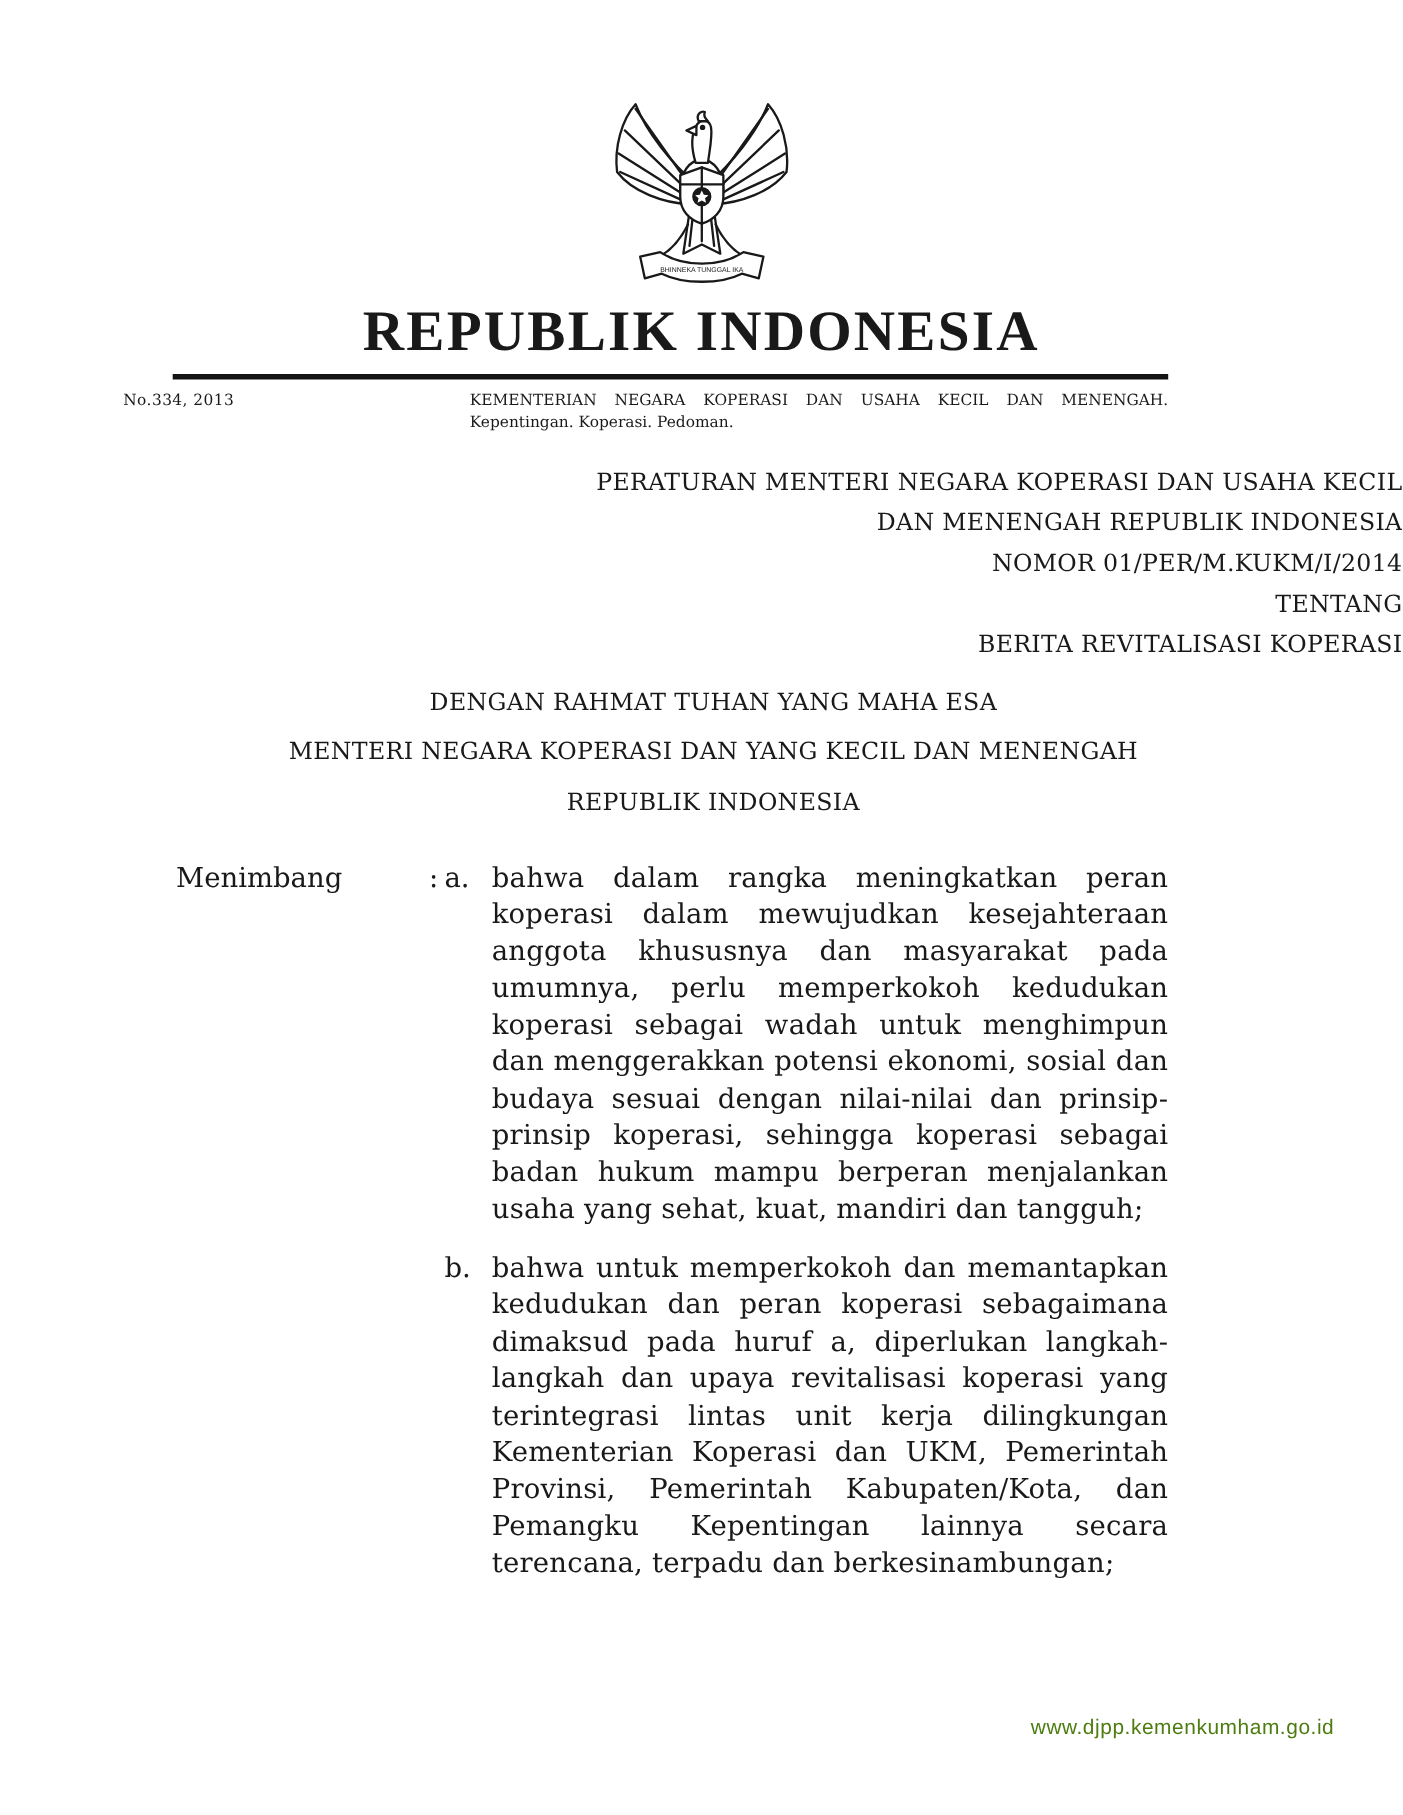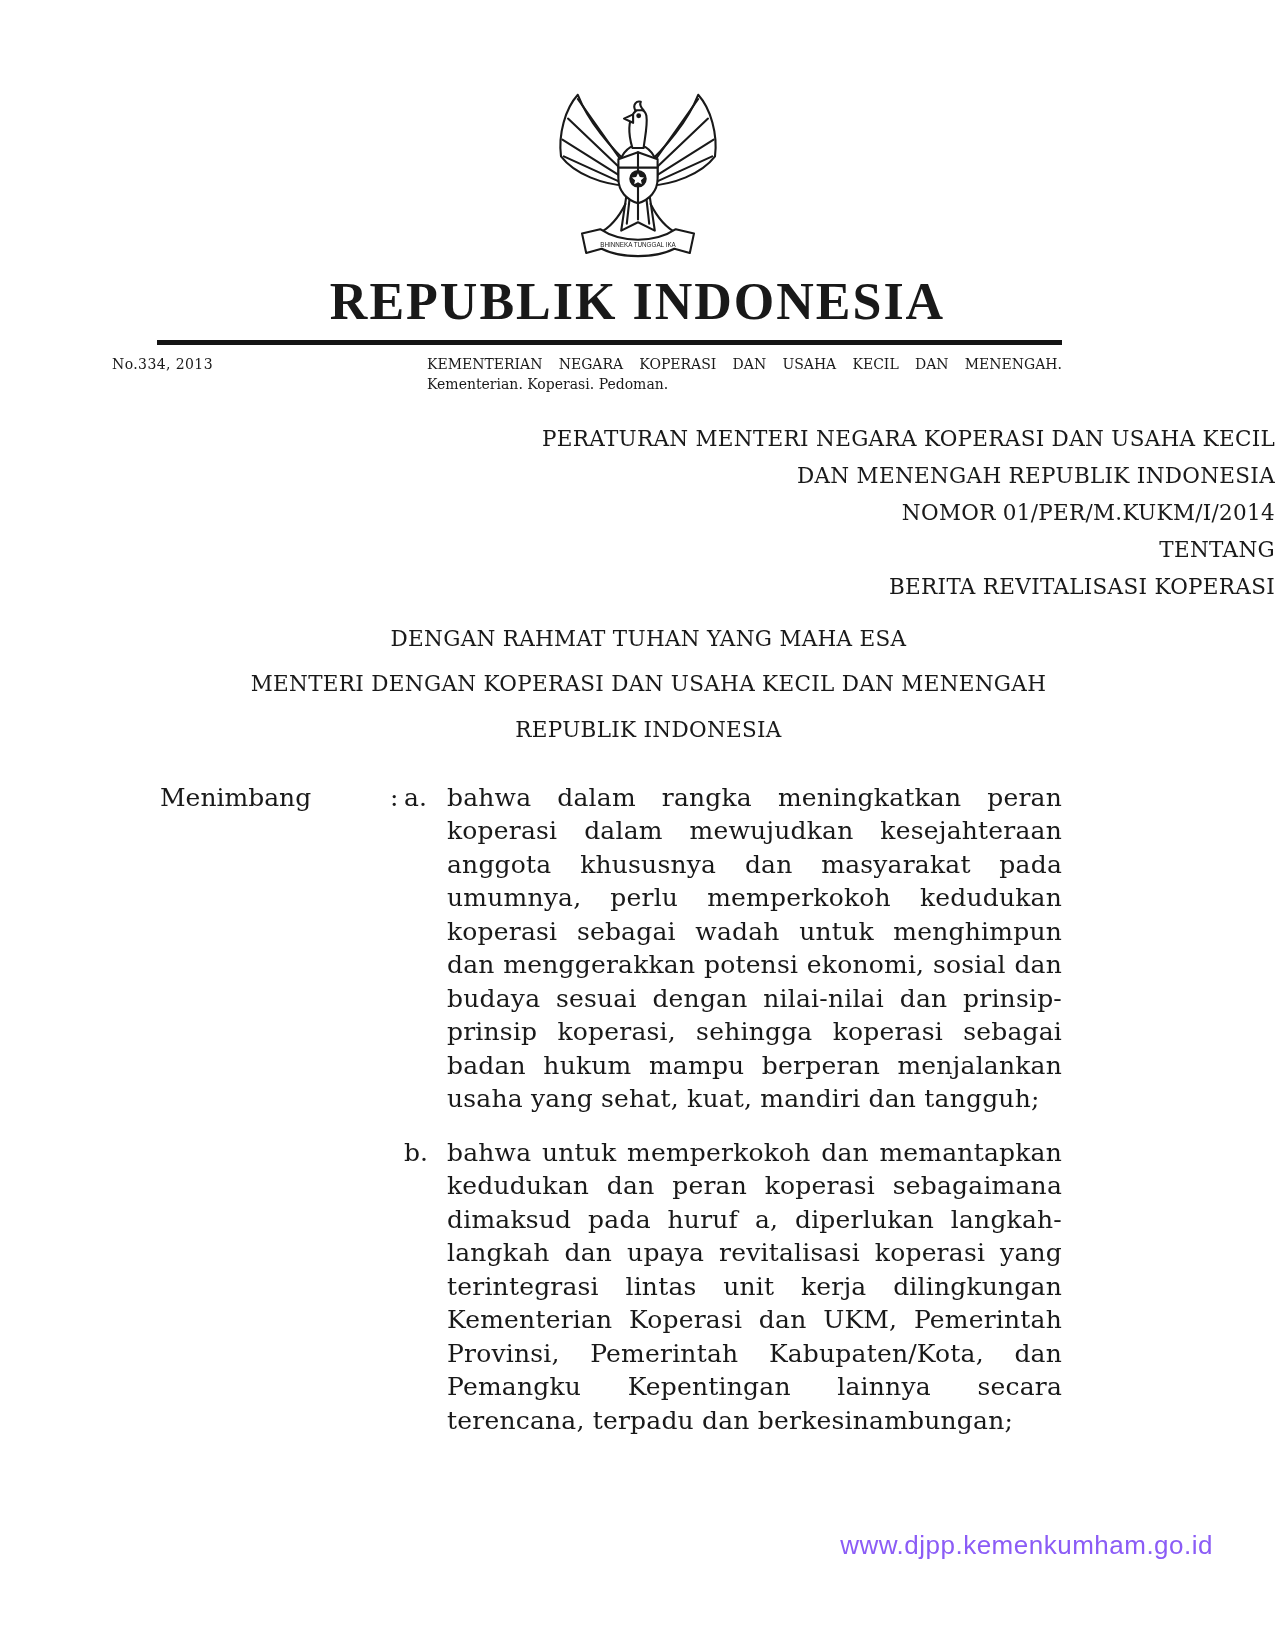--- a/index.html
+++ b/index.html
@@ -67,24 +67,24 @@
   .cons-row + .cons-row { margin-top: 20px; }
   .cons-label, .cons-colon, .cons-letter { line-height: 1.34; }
   .cons-text {
     text-align: justify;
     line-height: 1.34;
     letter-spacing: 0.2px;
   }
   .watermark {
     position: absolute;
     right: 62px;
-    bottom: 89px;
+    bottom: 68px;
     font-family: "Liberation Sans", sans-serif;
-    font-size: 26px;
-    color: #8b5cf6;
+    font-size: 19px;
+    color: #4d7c0f;
     letter-spacing: 0.5px;
   }
 </style>
 </head>
 <body>
 
 <div class="page">
 
   <div class="emblem-wrap">
     <svg width="168" height="192" viewBox="0 0 240 272" aria-hidden="true">
@@ -118,34 +118,34 @@
       <text x="120" y="238" text-anchor="middle" font-size="9" font-family="Liberation Sans, sans-serif" fill="#191919">BHINNEKA TUNGGAL IKA</text>
     </svg>
   </div>
 
   <div class="gazette-title" style="margin-top:0;">REPUBLIK INDONESIA</div>
 
   <div class="header-rule"></div>
 
   <div class="meta-row">
     <div class="gazette-number">No.334, 2013</div>
-    <div class="gazette-subject">KEMENTERIAN NEGARA KOPERASI DAN USAHA KECIL DAN MENENGAH. Kementerian. Koperasi. Pedoman.</div>
+    <div class="gazette-subject">KEMENTERIAN NEGARA KOPERASI DAN USAHA KECIL DAN MENENGAH. Kepentingan. Koperasi. Pedoman.</div>
   </div>
 
   <div class="heading-block">
     <div>PERATURAN MENTERI NEGARA KOPERASI DAN USAHA KECIL</div>
     <div>DAN MENENGAH REPUBLIK INDONESIA</div>
     <div>NOMOR 01/PER/M.KUKM/I/2014</div>
     <div>TENTANG</div>
     <div>BERITA REVITALISASI KOPERASI</div>
   </div>
 
   <div class="preamble-block">
     <div>DENGAN RAHMAT TUHAN YANG MAHA ESA</div>
-    <div>MENTERI DENGAN KOPERASI DAN USAHA KECIL DAN MENENGAH</div>
+    <div>MENTERI NEGARA KOPERASI DAN YANG KECIL DAN MENENGAH</div>
     <div>REPUBLIK INDONESIA</div>
   </div>
 
   <div class="considerations">
     <div class="cons-row">
       <div class="cons-label">Menimbang</div>
       <div class="cons-colon">:</div>
       <div class="cons-letter">a.</div>
       <div class="cons-text">bahwa dalam rangka meningkatkan peran koperasi dalam mewujudkan kesejahteraan anggota khususnya dan masyarakat pada umumnya, perlu memperkokoh kedudukan koperasi sebagai wadah untuk menghimpun dan menggerakkan potensi ekonomi, sosial dan budaya sesuai dengan nilai-nilai dan prinsip-prinsip koperasi, sehingga koperasi sebagai badan hukum mampu berperan menjalankan usaha yang sehat, kuat, mandiri dan tangguh;</div>
     </div>

